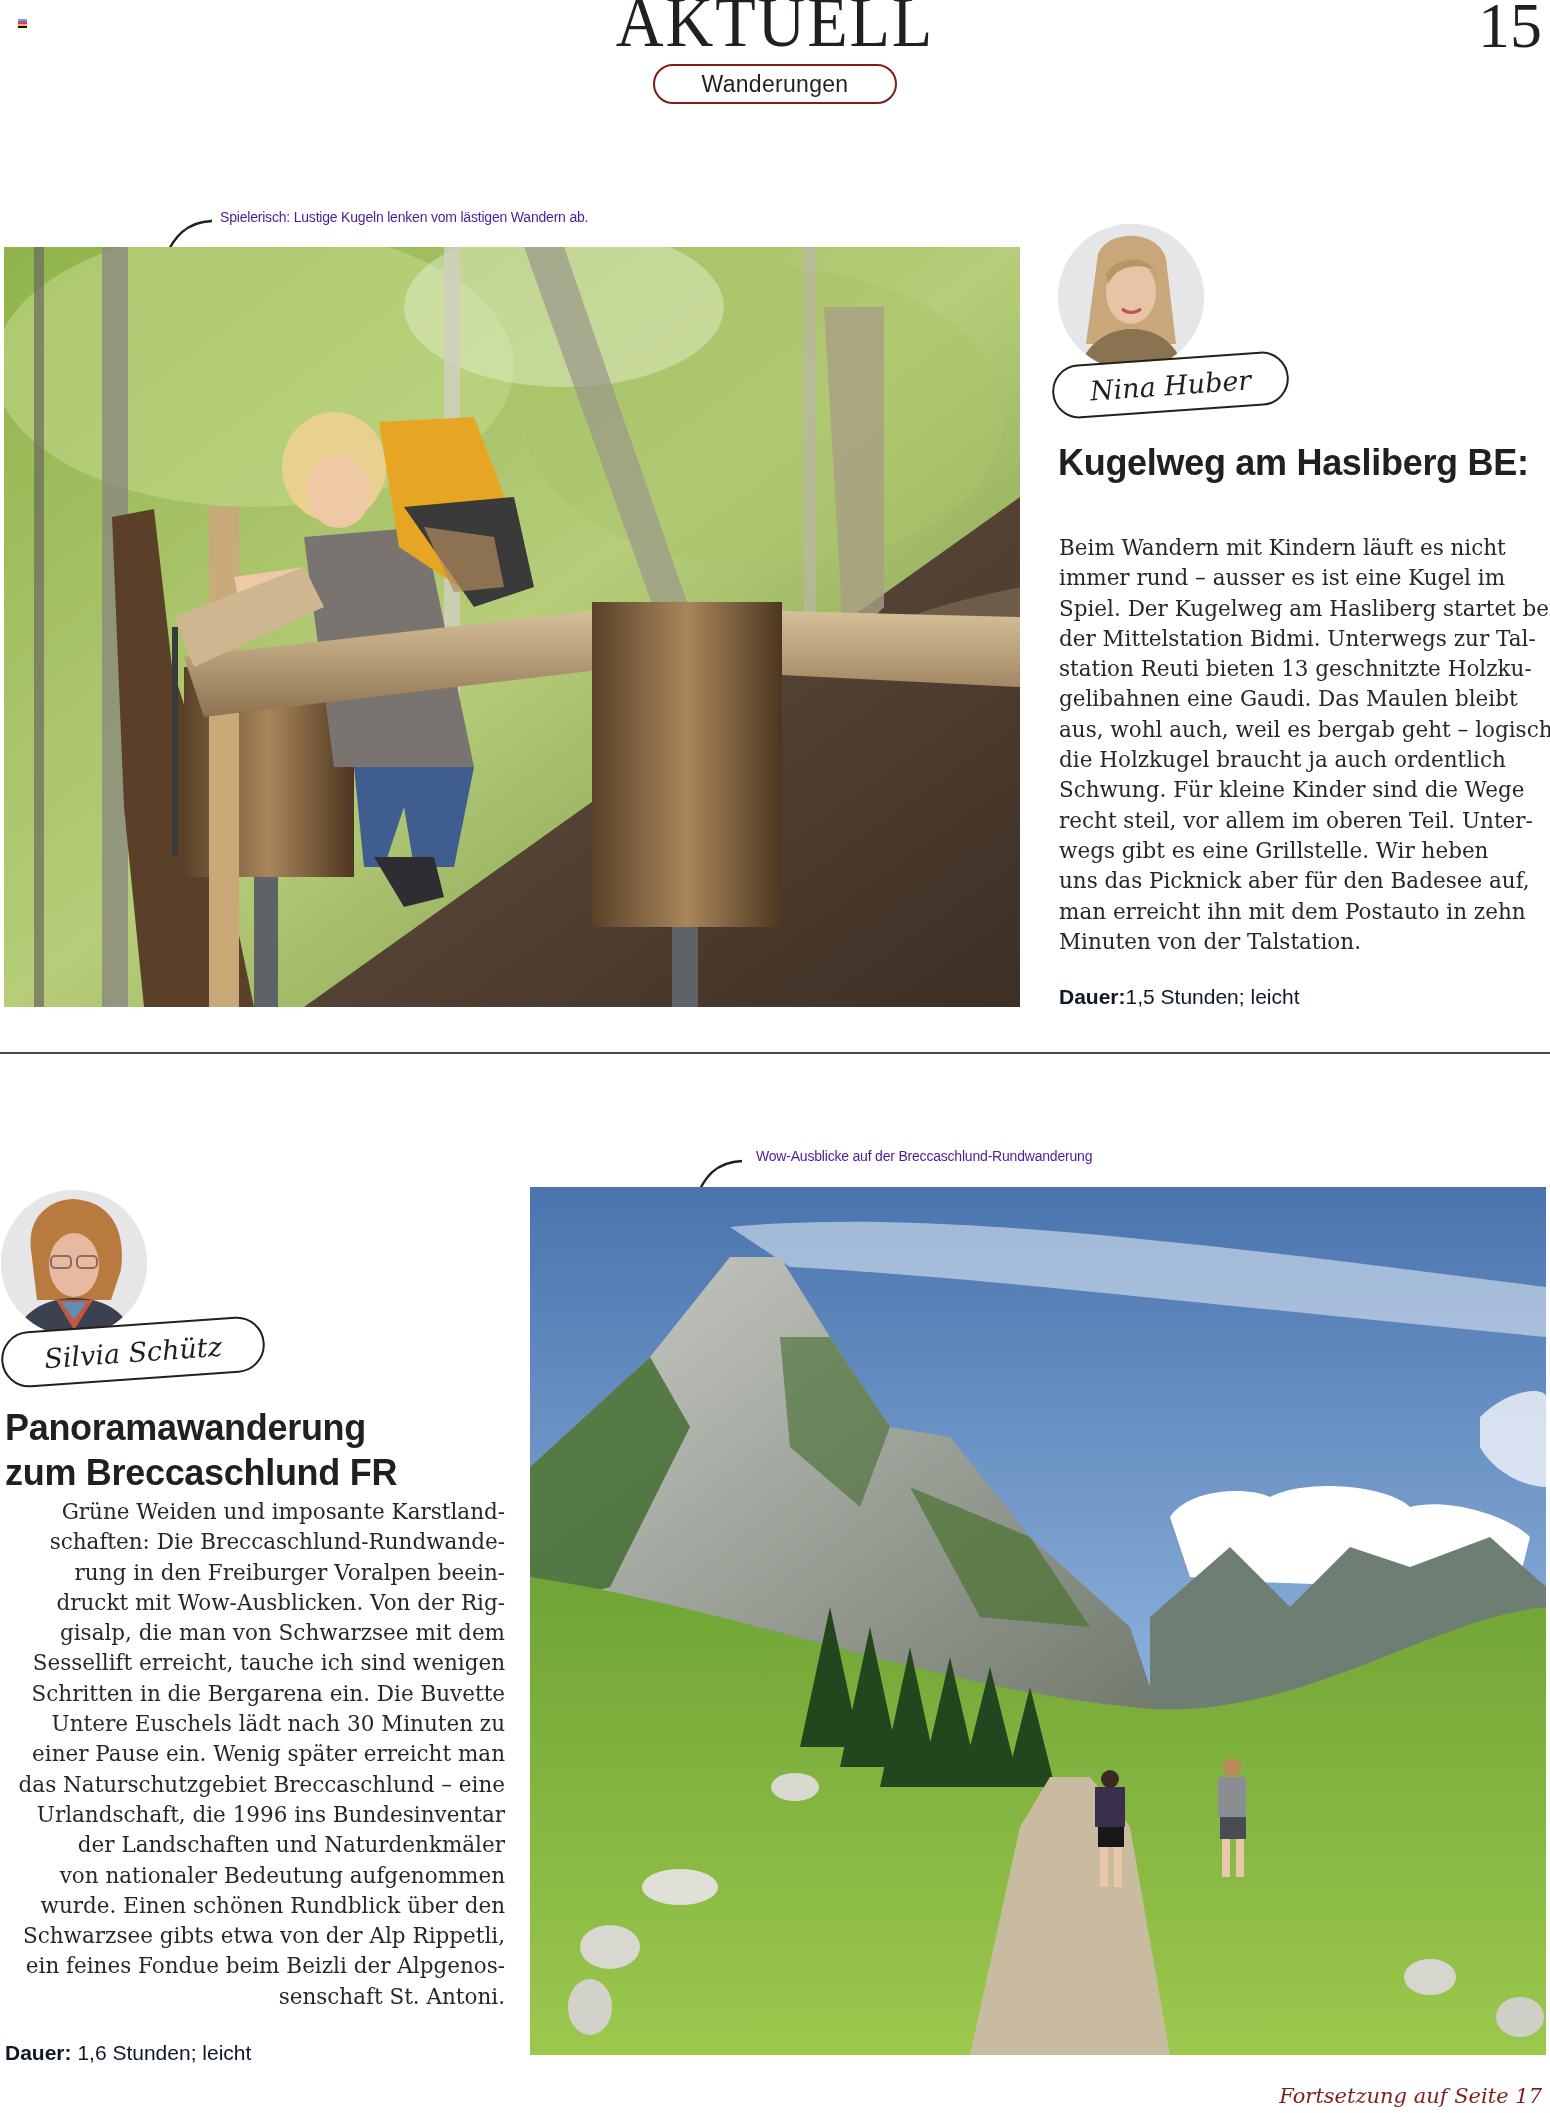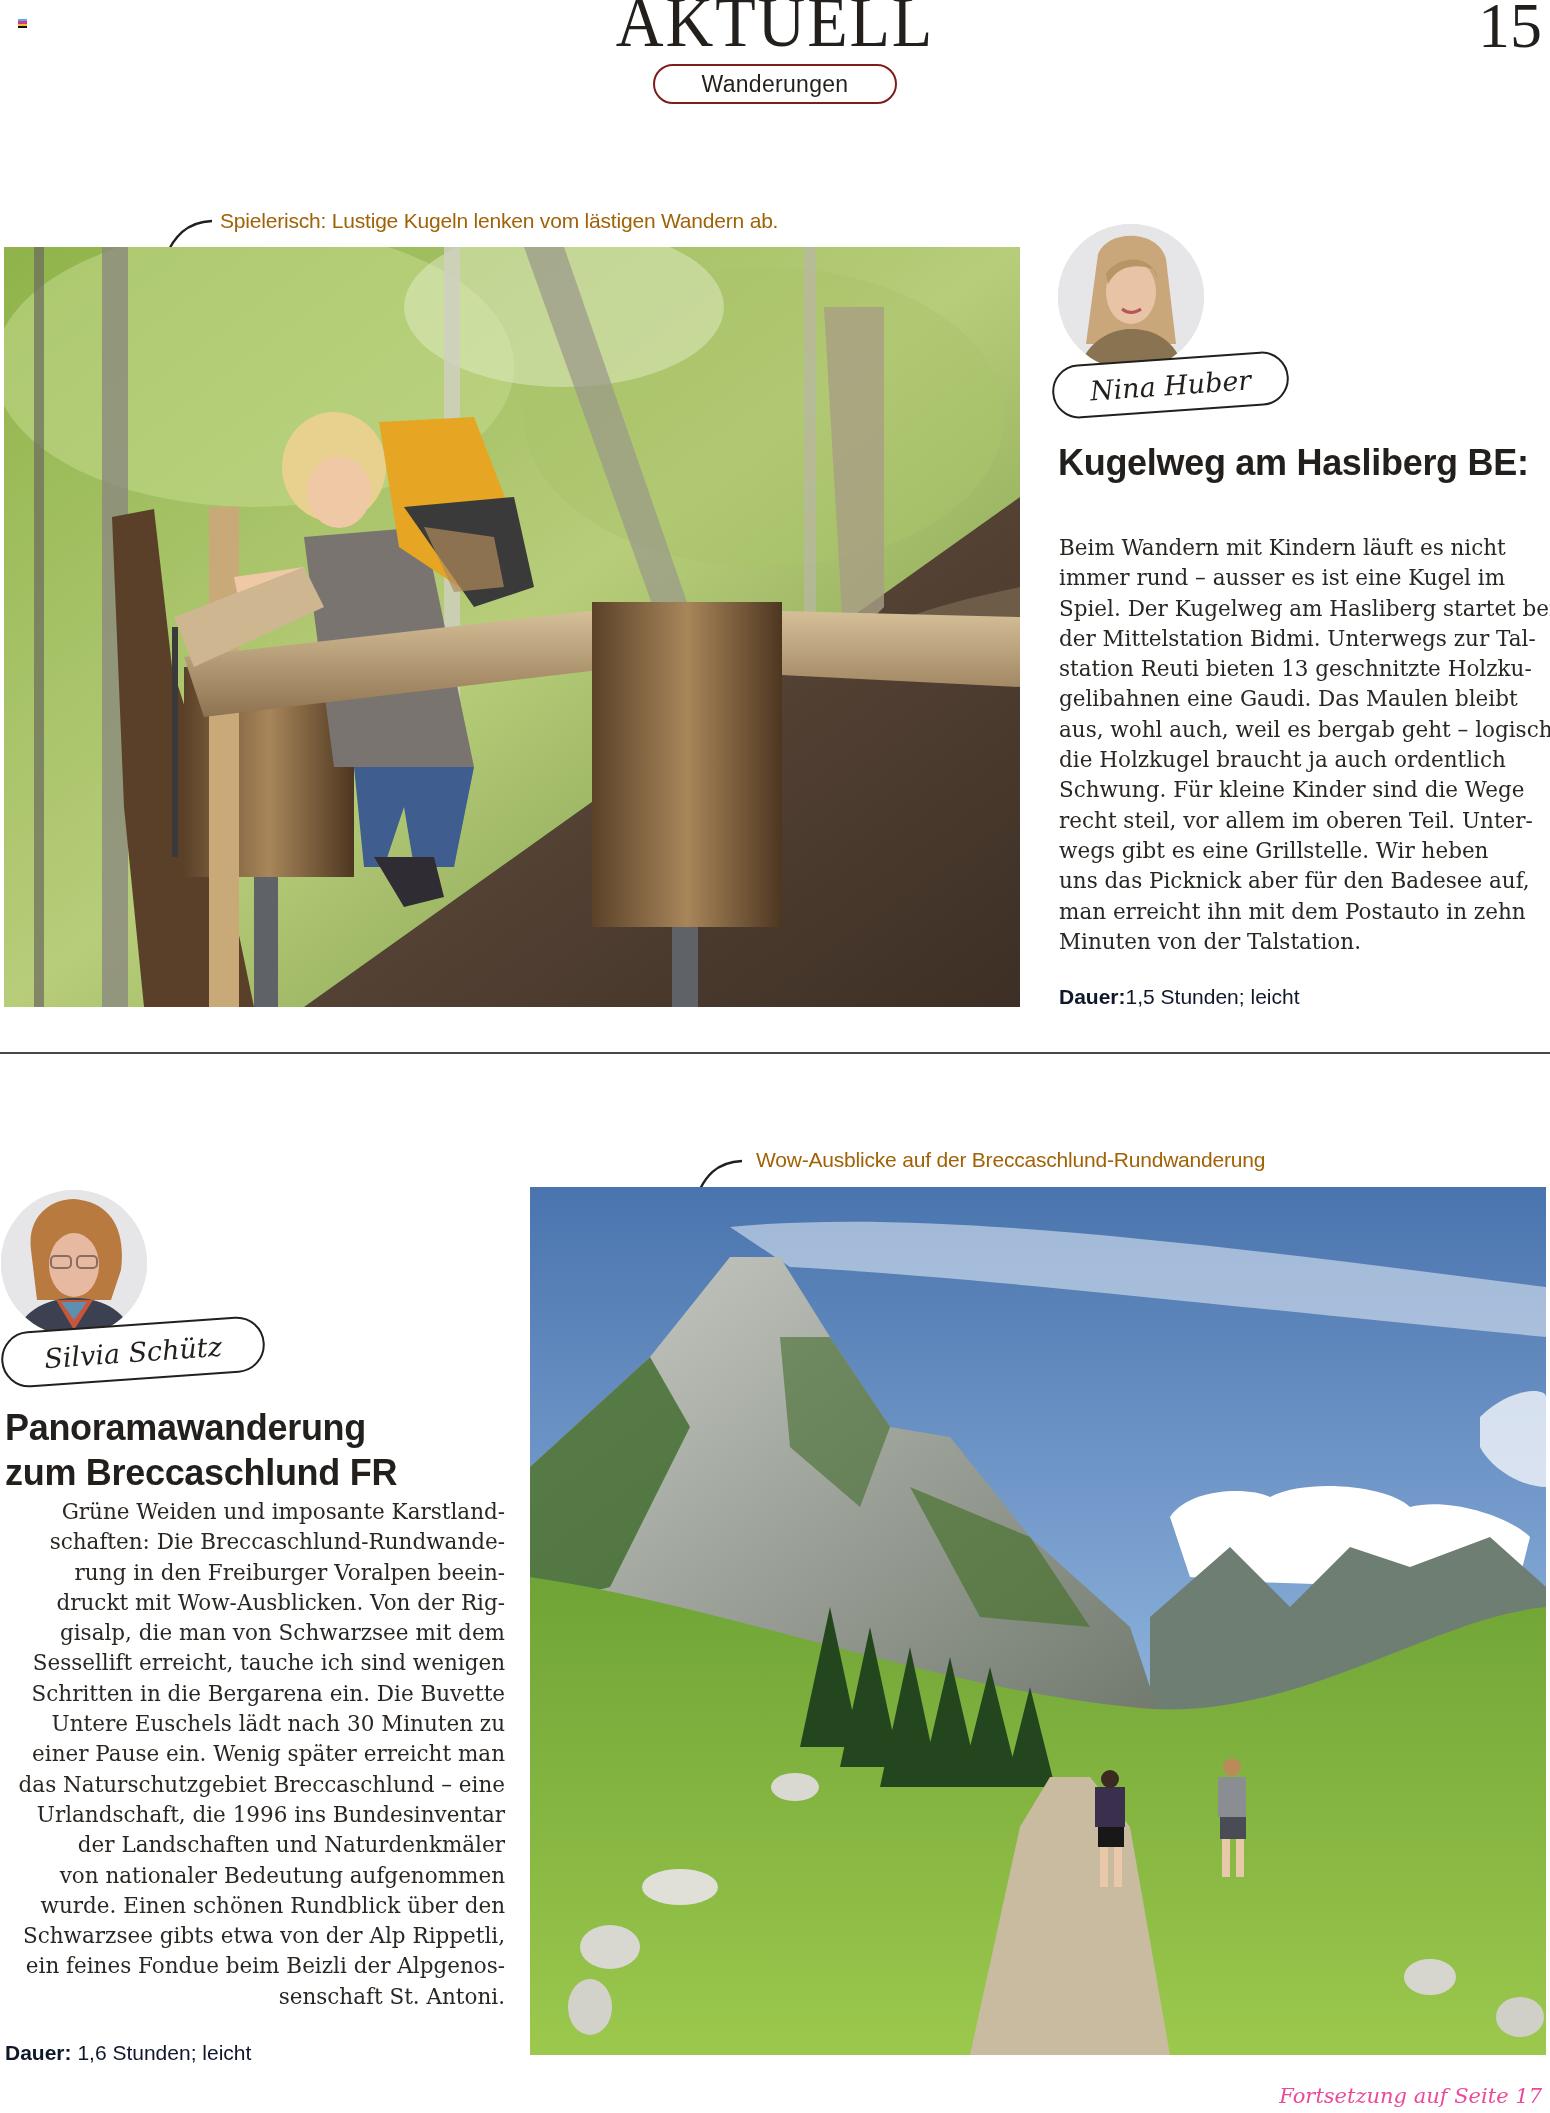--- a/index.html
+++ b/index.html
@@ -6,36 +6,36 @@
   body { width:1550px; height:2113px; position:relative; overflow:hidden; color:#231f1c; font-family:"Liberation Sans", sans-serif; }
   .abs { position:absolute; }
 
   .reg-mark { left:18px; top:19px; width:9px; height:9px; display:flex; flex-direction:column; }
   .reg-mark span { flex:1; }
 
   .section-title { left:0; width:1550px; top:-14px; text-align:center; font-family:"Liberation Serif", serif; font-size:72px; letter-spacing:2px; transform:scaleX(0.92); color:#231f1c; line-height:1; }
   .page-number { right:8px; top:-6px; font-family:"Liberation Serif", serif; font-size:64px; line-height:1; color:#231f1c; }
   .section-pill { left:653px; top:64px; width:244px; height:40px; border:2px solid #7f1d1d; border-radius:22px; box-sizing:border-box; text-align:center; line-height:36px; font-size:23px; font-weight:400; letter-spacing:0.3px; }
 
-  .caption { font-size:21px; color:#a16207; letter-spacing:-0.2px; white-space:nowrap; }
+  .caption { font-size:14px; color:#4c1d95; letter-spacing:-0.2px; white-space:nowrap; }
   .caption-line { stroke:#231f1c; stroke-width:2.4; fill:none; }
 
   .photo { overflow:hidden; }
   .photo svg { display:block; width:100%; height:100%; }
 
   .avatar { border-radius:50%; background:#e6e6e8; overflow:hidden; }
   .name-pill { border:2.5px solid #231f1c; border-radius:32px; box-sizing:border-box; font-family:"DejaVu Serif", serif; font-style:italic; font-size:27px; text-align:center; background:#fff; }
 
   .headline { font-size:36px; font-weight:700; line-height:45px; letter-spacing:-0.3px; color:#231f1c; }
   .body-text { font-family:"DejaVu Serif", serif; font-size:21.5px; line-height:30.3px; color:#2a2622; }
   .body-text .ln { display:block; white-space:nowrap; }
   .duration { font-size:21px; color:#0f172a; }
   .duration b { font-weight:700; }
   .divider { left:0; top:1052px; width:1550px; height:2px; background:#4a4745; }
-  .continuation { right:8px; top:2084px; font-family:"DejaVu Serif", serif; font-style:italic; font-size:21px; color:#ec4899; }
+  .continuation { right:8px; top:2084px; font-family:"DejaVu Serif", serif; font-style:italic; font-size:21px; color:#7f1d1d; }
 </style>
 </head>
 <body>
 
 <div class="abs reg-mark">
   <span style="background:#4fb3e8"></span>
     <span style="background:#d9378f"></span>
     <span style="background:#f2c21b"></span>
     <span style="background:#111"></span>
 </div>

